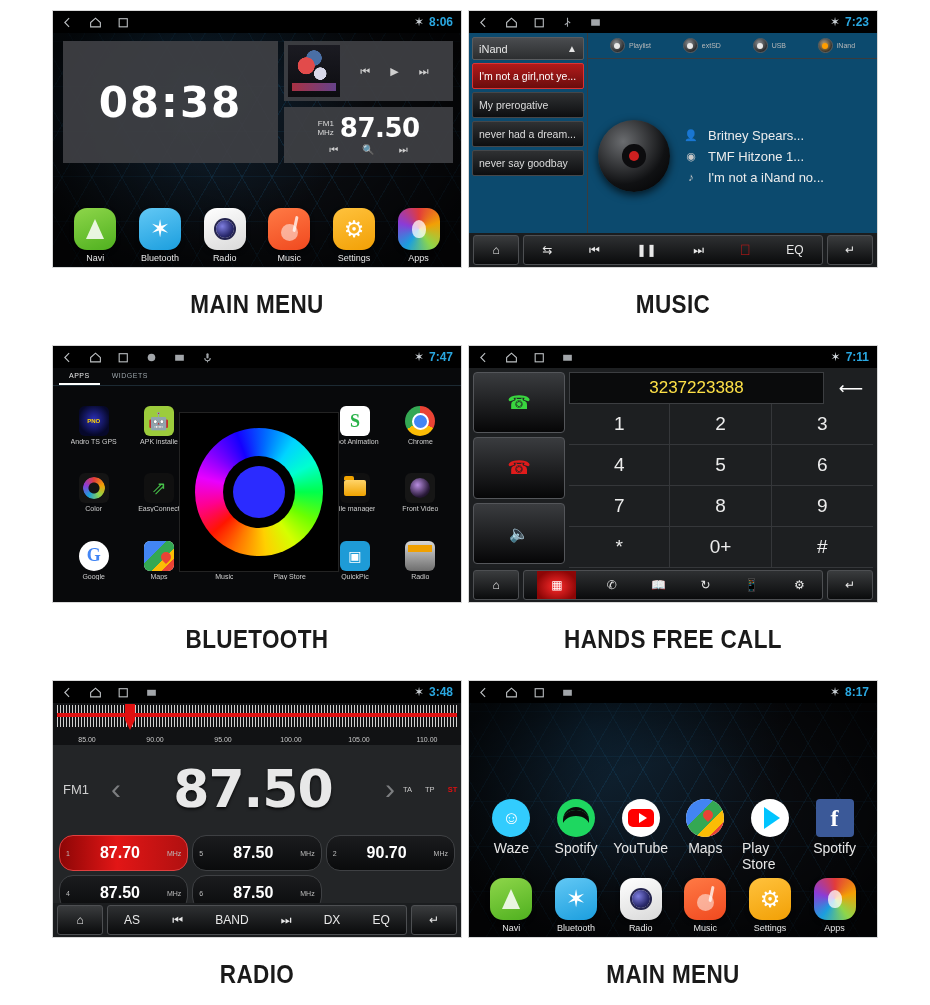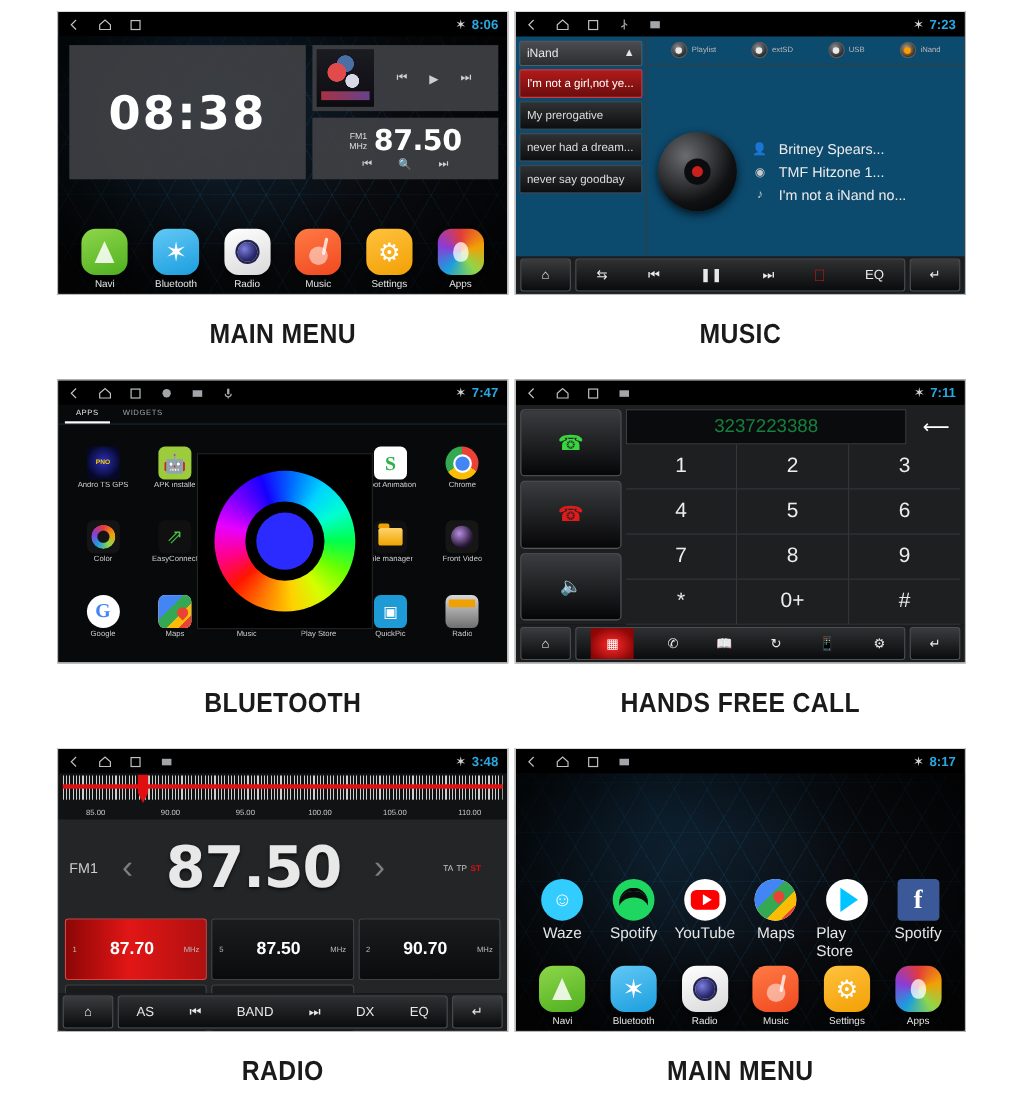--- a/index.html
+++ b/index.html
@@ -266,21 +266,21 @@
   .dial{ position:absolute; inset:22px 0 34px 0; background:#1d1f21; display:flex;}
   .dial-left{ width:100px; padding:4px; display:flex; flex-direction:column; gap:4px;}
   .dial-lbtn{ flex:1; background:linear-gradient(#3a3c3f,#060607); border:1px solid #54565a;
     border-radius:4px; display:flex; align-items:center; justify-content:center; font-size:19px;}
   .dial-lbtn.call{ color:#39d63f; }
   .dial-lbtn.hang{ color:#e01b1b; }
   .dial-lbtn.mute{ color:#ededed; font-size:16px;}
   .dial-right{ flex:1; display:flex; flex-direction:column; padding:4px 4px 0 0;}
   .dial-disp{ height:32px; display:flex; gap:5px; align-items:center;}
   .dial-num{ flex:1; height:100%; background:#0a0b0c; border:1px solid #3c3e41;
-    display:flex; align-items:center; justify-content:center; color:#15803d; font-size:17px;}
+    display:flex; align-items:center; justify-content:center; color:#fde047; font-size:17px;}
   .dial-back{ width:44px; color:#fff; font-size:17px; display:flex; align-items:center; justify-content:center;}
   .dial-pad{ flex:1; display:grid; grid-template-columns:repeat(3,1fr); grid-template-rows:repeat(4,1fr);}
   .dial-key{ display:flex; align-items:center; justify-content:center; color:#ededed; font-size:19px;
     border-right:1px solid #35373a; border-bottom:1px solid #35373a;}
   .dial-key:nth-child(3n){ border-right:none; }
 
   
   .radio-body{ position:absolute; inset:22px 0 34px 0; background:#232527; display:flex; flex-direction:column;}
   .rad-scale{ height:42px; background:#111214; position:relative; padding-top:2px;}
   .rad-ticks{ position:absolute; left:4px; right:4px; top:2px; height:22px;
@@ -289,26 +289,26 @@
   .rad-marker{ position:absolute; top:1px; left:72px; width:10px; height:26px;
     background:#e01010; clip-path: polygon(0 0,100% 0,100% 62%,50% 100%,0 62%);}
   .rad-nums{ position:absolute; left:0; right:0; bottom:2px; display:flex; color:#c8c8c8; font-size:7px;}
   .rad-nums span{ flex:1; text-align:center; }
   .rad-main{ flex:1; display:flex; align-items:center; padding:0 10px; gap:4px;}
   .rad-band{ color:#cfcfcf; font-size:13px; width:40px;}
   .rad-arrow{ color:#7c7e80; font-size:30px; font-weight:300; padding:0 4px;}
   .rad-freq{ flex:1; text-align:center; color:#e8e8e8; font-size:52px; font-weight:bold;
     letter-spacing:-1px; font-family:"DejaVu Sans", sans-serif;
     text-shadow:0 2px 3px rgba(0,0,0,.7);}
-  .rad-flags{ width:48px; display:flex; gap:3px; align-items:center; font-size:7.5px; color:#c9c9c9;margin-left:45px;}
+  .rad-flags{ width:48px; display:flex; gap:13px; align-items:center; font-size:7.5px; color:#c9c9c9;}
   .rad-flags .st{ color:#e01010; font-weight:bold;}
   .rad-presets{ height:70px; display:grid; grid-template-columns:repeat(3,1fr);
     grid-template-rows:repeat(2,1fr); gap:4px; padding:2px 6px 6px 6px;}
-  .preset{ background:linear-gradient(#1b1c1e,#0a0b0c); border:1px solid #3e4043; border-radius:3px;
-    display:flex; align-items:center; padding:18px 6px; gap:5px;}
+  .preset{ background:linear-gradient(#1b1c1e,#0a0b0c); border:1px solid #3e4043; border-radius:14px;
+    display:flex; align-items:center; padding:8px 6px; gap:5px;}
   .preset.active{ background:linear-gradient(90deg,#8d0606,#e21616 45%,#b01010); border-color:#e04040;}
   .preset .idx{ color:#bdbdbd; font-size:7px; width:7px;}
   .preset .val{ flex:1; text-align:center; color:#fff; font-size:16px; font-weight:bold;}
   .preset .unit{ color:#bdbdbd; font-size:7px;}
 </style>
 </head>
 <body>
 
 <div class="sheet">
 <div class="grid">

